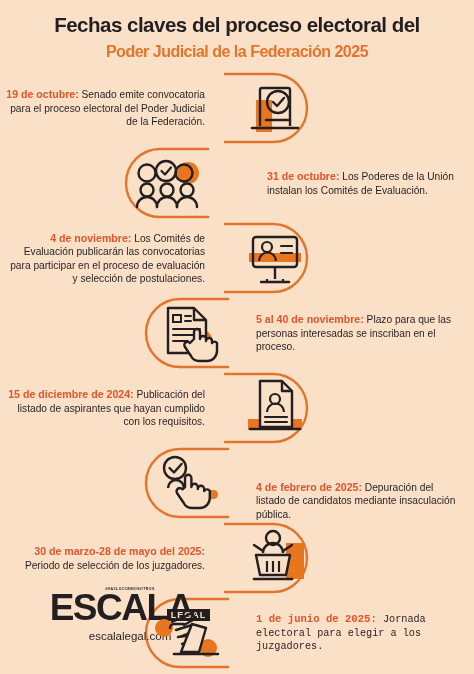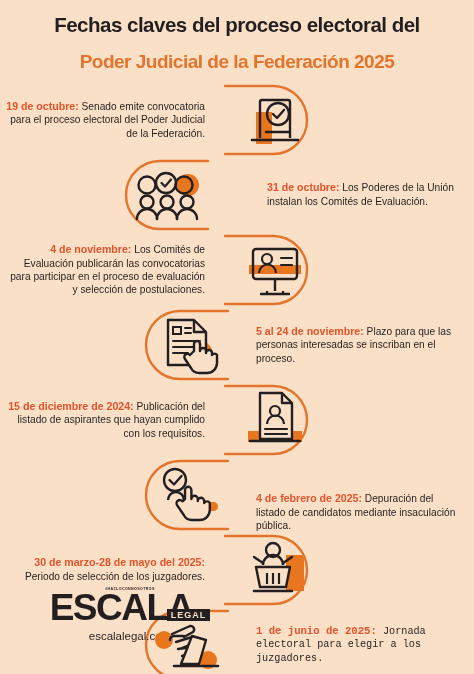--- a/index.html
+++ b/index.html
@@ -12,22 +12,22 @@
   }
   .page{width:474px;height:648px;position:relative;}
 
   
   .header{padding:14px 12px 6px 12px;text-align:center;}
   .title-line1{
     font-size:20.5px;font-weight:bold;color:#231F20;
     letter-spacing:-0.5px;line-height:1.12;
   }
   .title-line2{
-    font-size:19px;font-weight:bold;color:#E2752B;
-    letter-spacing:-0.5px;line-height:1.12;margin-top:14px;
+    font-size:16px;font-weight:bold;color:#E2752B;
+    letter-spacing:-0.5px;line-height:1.12;margin-top:6px;
   }
 
   
   .timeline{position:relative;margin-top:4px;}
   .row{
     position:relative;
     display:flex;align-items:center;
     height:75px;
   }
   .row.left{justify-content:flex-start;}
@@ -193,21 +193,21 @@
             <line x1="27" y1="13" x2="33" y2="13" stroke="#231F20" stroke-width="2" stroke-linecap="round"></line>
             <line x1="27" y1="18" x2="33" y2="18" stroke="#231F20" stroke-width="2" stroke-linecap="round"></line>
             <line x1="15" y1="26" x2="42" y2="26" stroke="#231F20" stroke-width="2" stroke-linecap="round"></line>
             <line x1="15" y1="32" x2="42" y2="32" stroke="#231F20" stroke-width="2" stroke-linecap="round"></line>
             <line x1="15" y1="38" x2="30" y2="38" stroke="#231F20" stroke-width="2" stroke-linecap="round"></line>
             <path d="M36 36 v-7 a3 3 0 0 1 6 0 v7 a3 3 0 0 1 6 0 v2 a3 3 0 0 1 6 0 v2 a3 3 0 0 1 5 0 v8 a10 10 0 0 1 -10 10 h-8 a9 9 0 0 1 -8 -5 l-6 -9 a3.2 3.2 0 0 1 5 -4 z" fill="#FBE0C8" stroke="#231F20" stroke-width="2.4" stroke-linejoin="round"></path>
           </svg>
         </div>
       </div>
       <div class="text-col">
-        <span class="date">5 al 24 de noviembre:</span>
+        <span class="date">5 al 40 de noviembre:</span>
         <span class="desc">Plazo para que las personas interesadas se inscriban en el proceso.</span>
       </div>
     </div>
 
     <div class="row left">
       <div class="text-col">
         <span class="date">15 de diciembre de 2024:</span>
         <span class="desc">Publicación del listado de aspirantes que hayan cumplido con los requisitos.</span>
       </div>
       <div class="icon-col">

